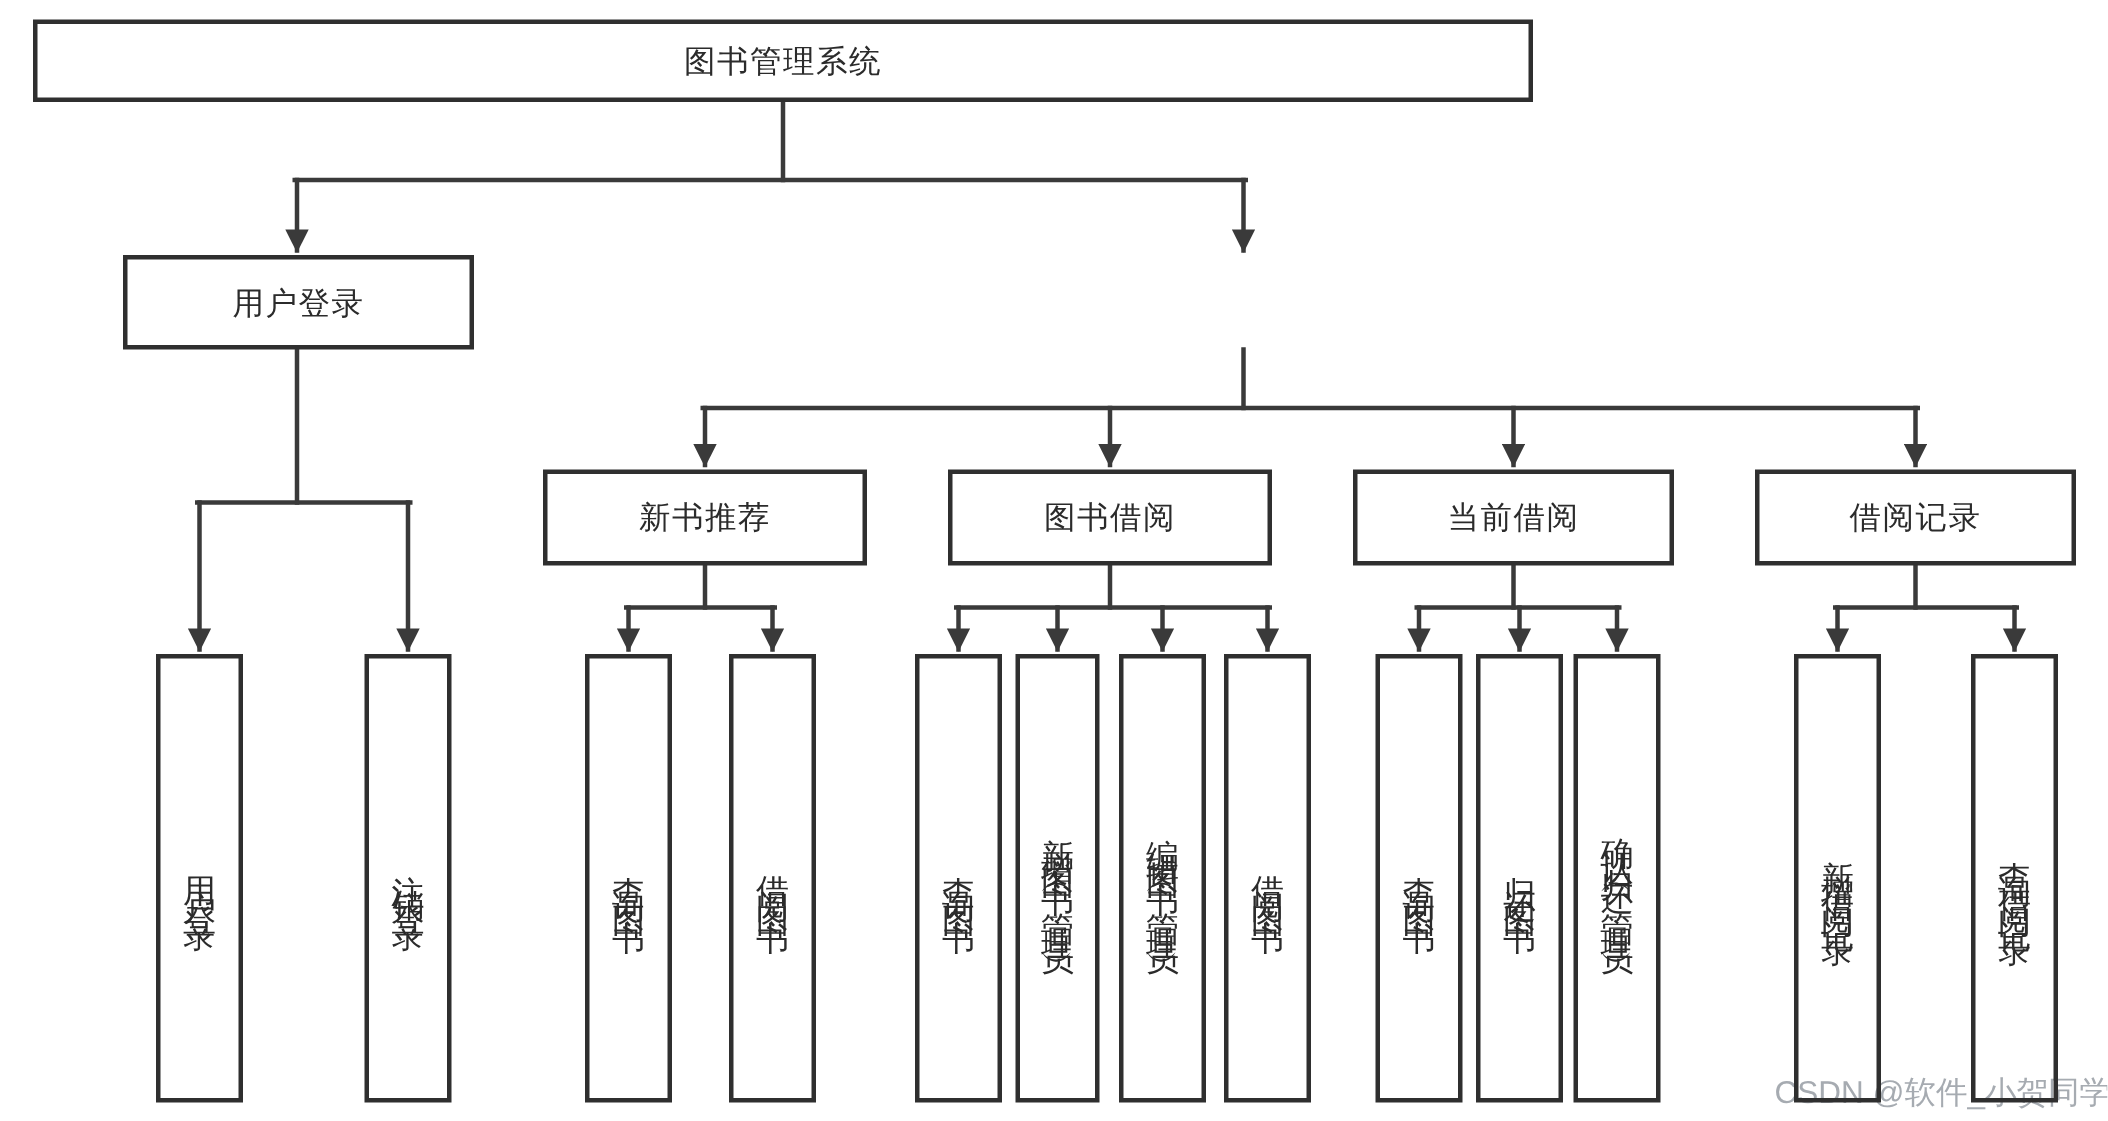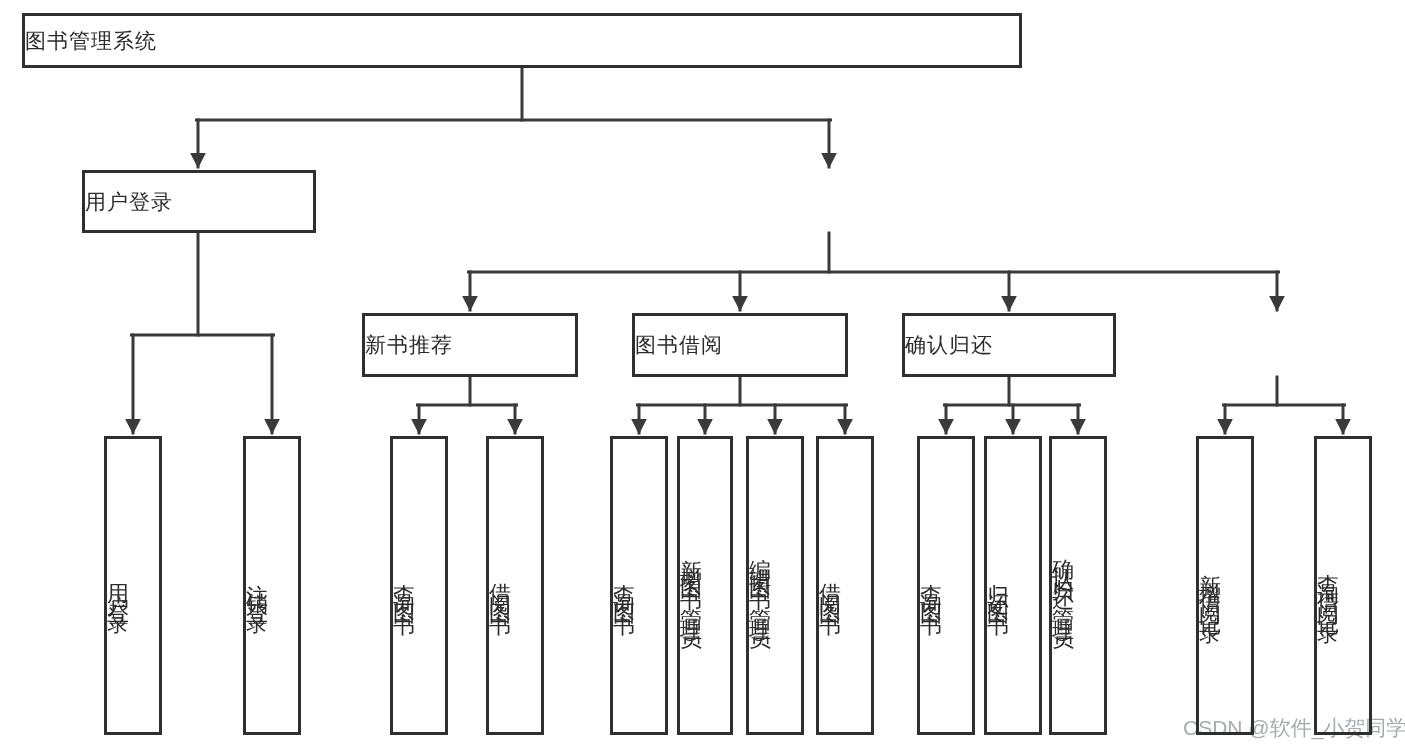--- a/index.html
+++ b/index.html
@@ -17,21 +17,21 @@
     left: 0; top: 0;
     width: 1405px; height: 747px;
     z-index: 1;
   }
   .box {
     position: absolute;
     border: 3px solid #2f2f2f;
     background: transparent;
     display: flex;
     align-items: center;
-    justify-content: flex-start;
+    justify-content: center;
     z-index: 2;
     color: #2b2b2b;
   }
   .hbox .lbl {
     font-size: 21px;
     letter-spacing: 1px;
     white-space: nowrap;
   }
   .vbox .lbl {
     writing-mode: vertical-rl;
@@ -109,21 +109,24 @@
     <span class="lbl">用户登录</span>
   </div>
 
   <div class="box hbox" style="left:362px;top:313px;width:216px;height:64px">
     <span class="lbl">新书推荐</span>
   </div>
   <div class="box hbox" style="left:632px;top:313px;width:216px;height:64px">
     <span class="lbl">图书借阅</span>
   </div>
   <div class="box hbox" style="left:902px;top:313px;width:214px;height:64px">
-    <span class="lbl">确认归还</span>
+    <span class="lbl">当前借阅</span>
+  </div>
+  <div class="box hbox" style="left:1170px;top:313px;width:214px;height:64px">
+    <span class="lbl">借阅记录</span>
   </div>
 
   <div class="box vbox" style="left:104px;top:436px;width:58px;height:299px">
     <span class="lbl">用户登录</span>
   </div>
   <div class="box vbox" style="left:243px;top:436px;width:58px;height:299px">
     <span class="lbl">注销登录</span>
   </div>
 
   <div class="box vbox" style="left:390px;top:436px;width:58px;height:299px">

